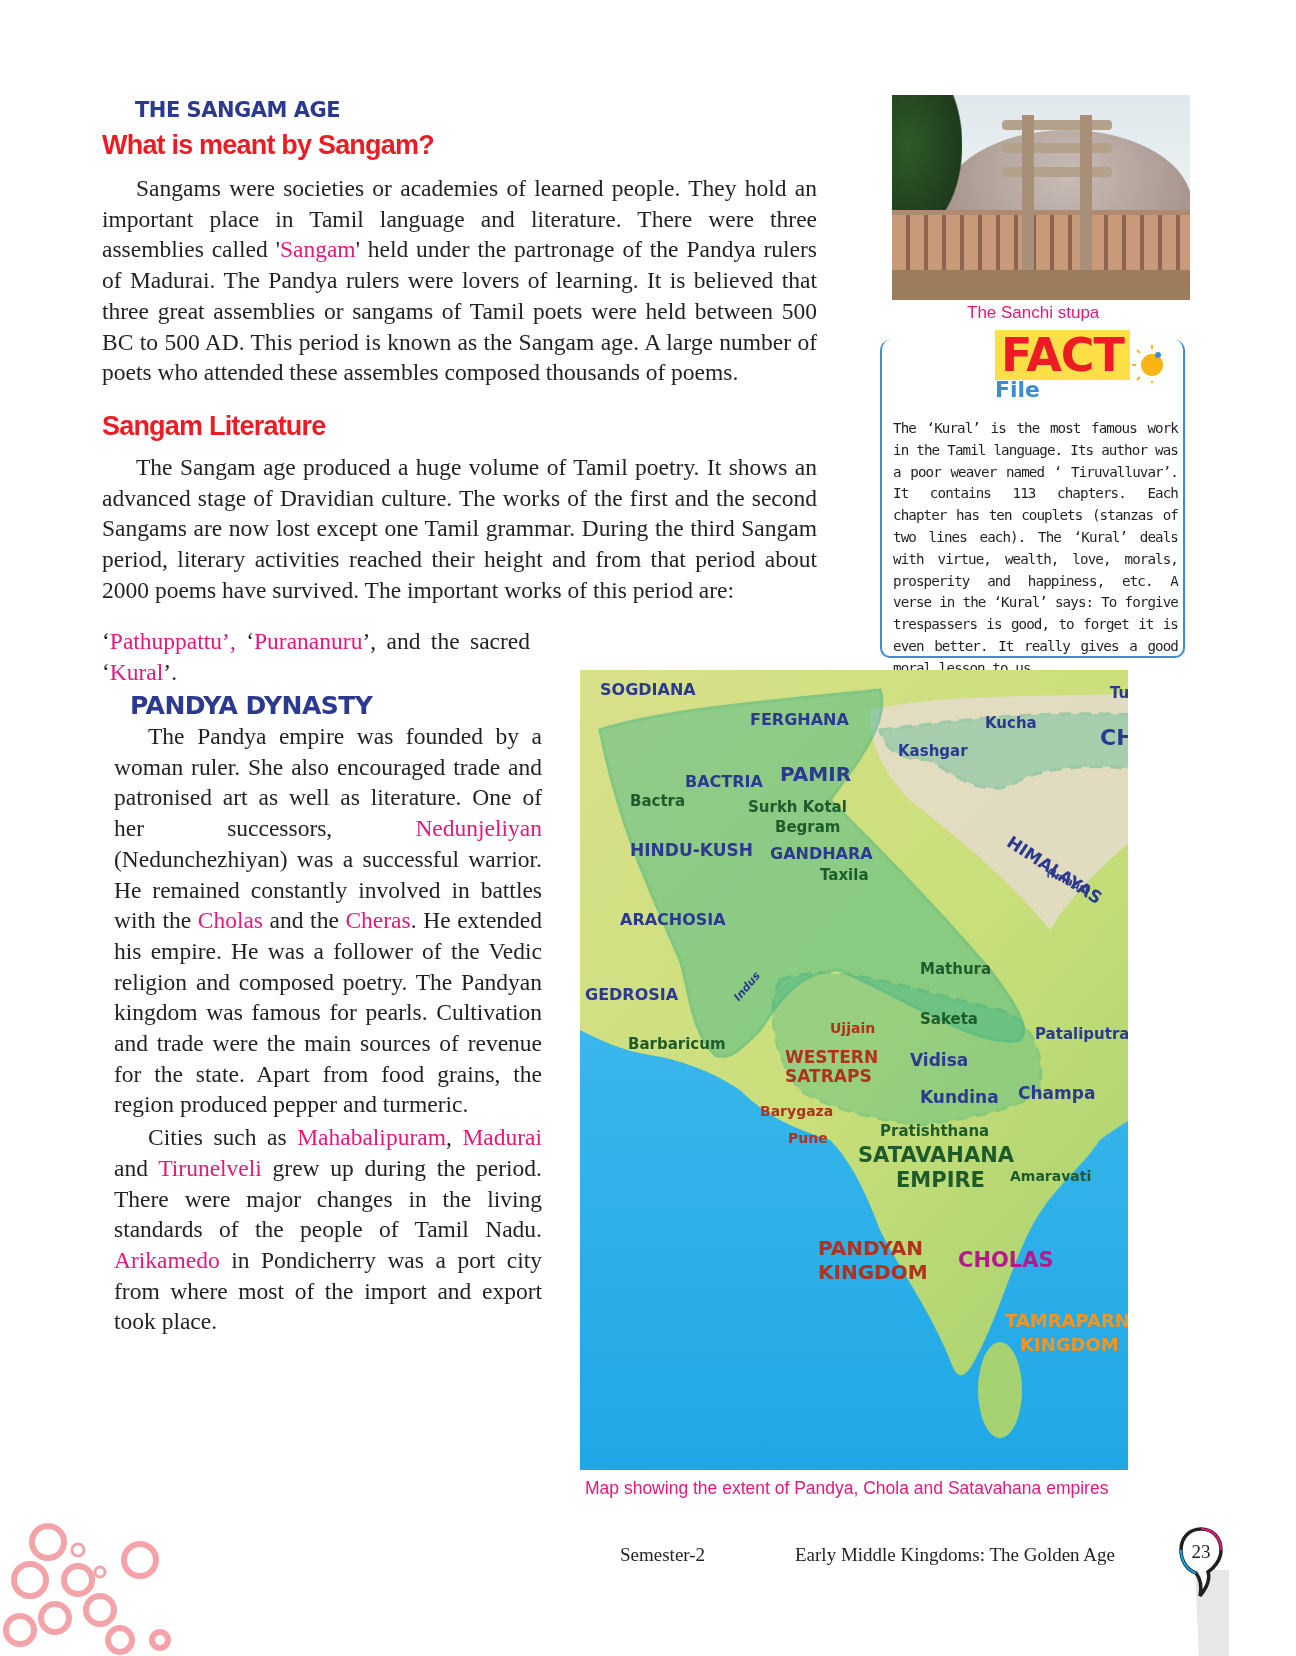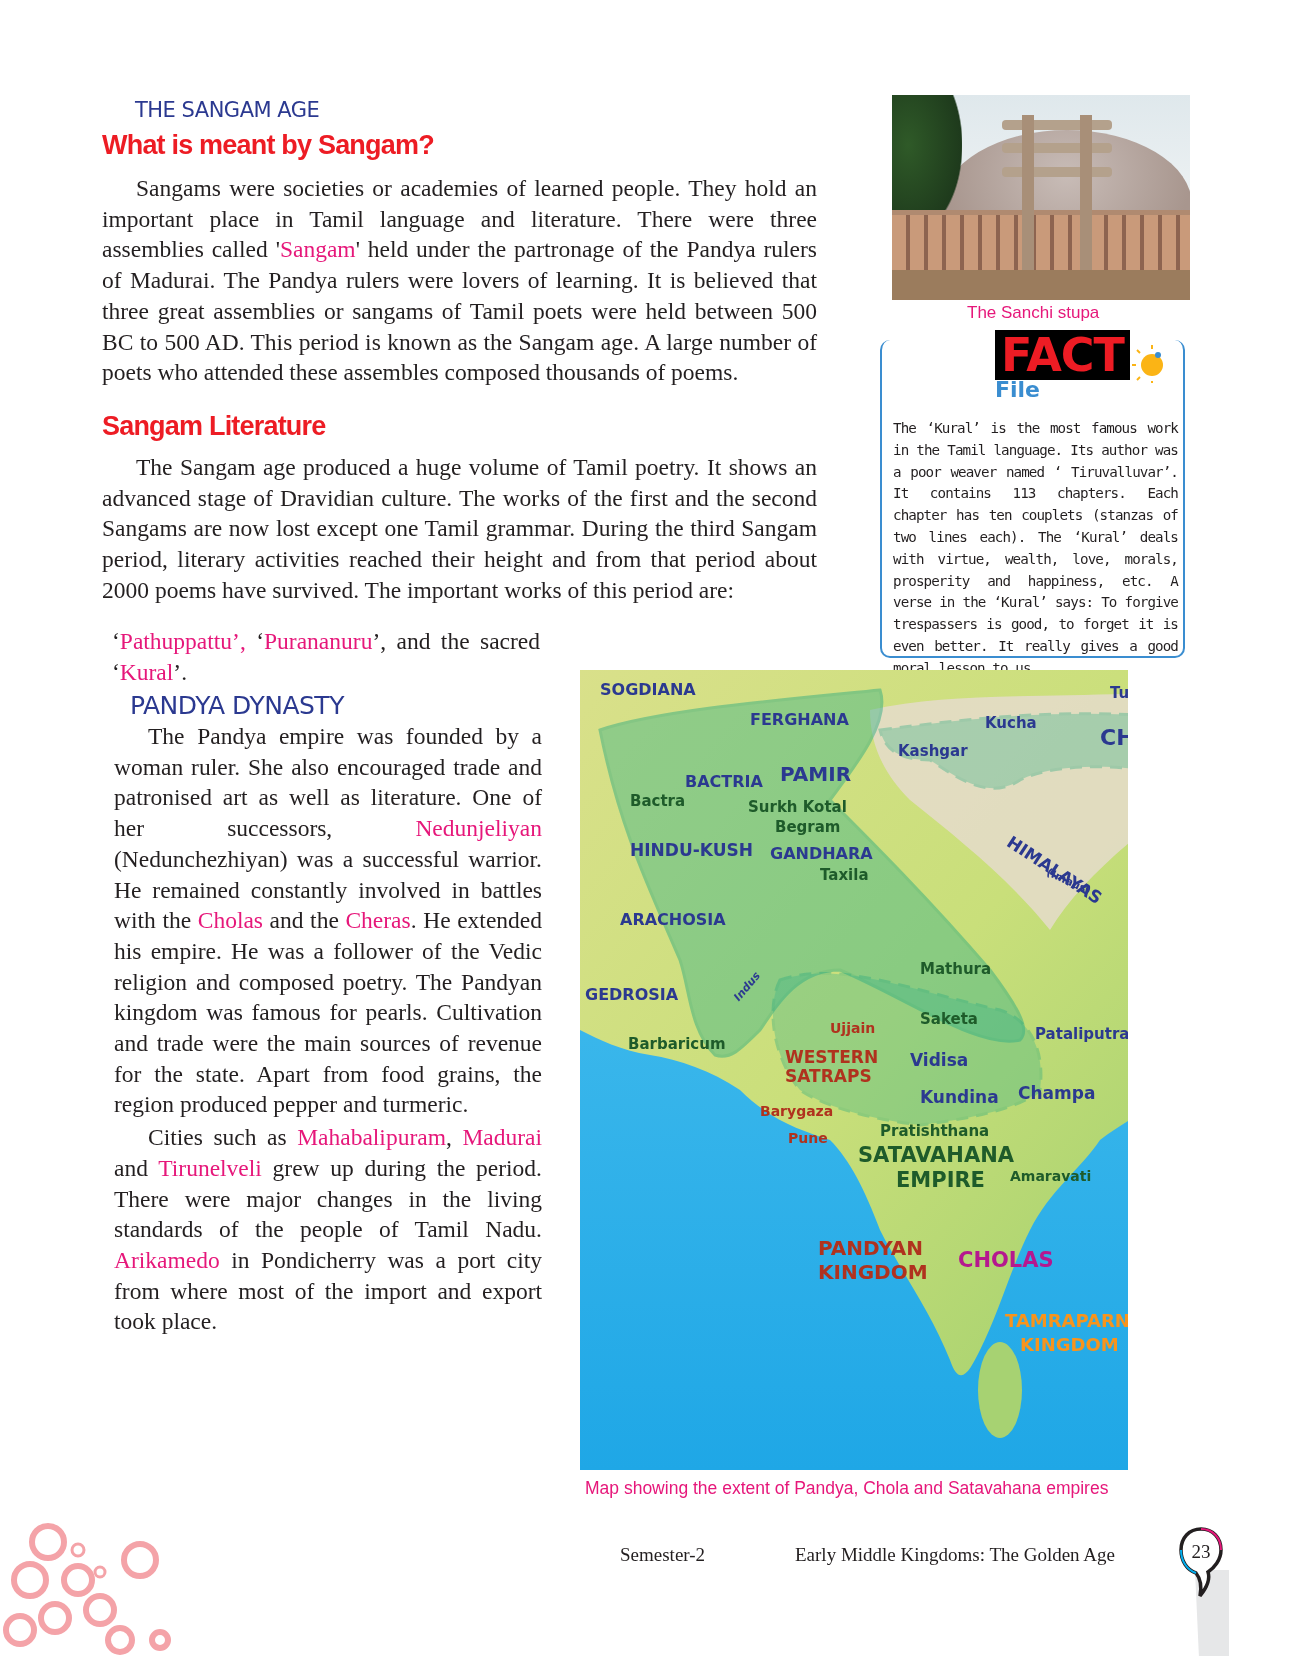--- a/index.html
+++ b/index.html
@@ -4,21 +4,21 @@
 <style>
   html, body { margin: 0; padding: 0; }
   body {
     width: 1296px; height: 1656px; position: relative; overflow: hidden;
     background: #ffffff; color: #231f20;
     font-family: "DejaVu Serif", serif;
   }
   .abs { position: absolute; }
   .pink { color: #e6177a; }
   .section-head {
-    font-family: "DejaVu Sans", sans-serif; font-weight: normal; color: #2b3990;
+    font-family: "DejaVu Sans", sans-serif; font-weight: bold; color: #2b3990;
     letter-spacing: -0.5px;
   }
   .red-head {
     font-family: "Liberation Sans", sans-serif; font-weight: bold; color: #ed1c24;
     letter-spacing: -0.8px;
   }
   .body-text {
     font-family: "Liberation Serif", serif; font-size: 23.5px; line-height: 30.7px;
     text-align: justify; color: #231f20;
   }
@@ -41,21 +41,21 @@
   #photo .gate-beam { position:absolute; left:110px; width:110px; height:10px; background:#b4a18c; border-radius:4px; }
   #photo .ground { position:absolute; left:0; top:175px; width:298px; height:30px; background:#9b7c5d; }
 
   
   #fact-box {
     left: 880px; top: 340px; width: 305px; height: 318px;
     border: 2.5px solid #3a8dd0; border-radius: 10px; border-top: none; border-right-width: 2.5px;
     box-sizing: border-box;
   }
   #fact-title { left: 995px; top: 330px; font-family: "DejaVu Sans", sans-serif; font-weight: bold;
-    font-size: 46px; color: #ed1c24; letter-spacing: -1px; line-height: 50px; background:#000000; padding: 0 6px; }
+    font-size: 46px; color: #ed1c24; letter-spacing: -1px; line-height: 50px; background:#fde047; padding: 0 6px; }
   #fact-sub { left: 995px; top: 378px; font-family: "DejaVu Sans", sans-serif; font-weight: bold;
     font-size: 22px; color: #3a8dd0; line-height: 24px; }
   #fact-text {
     left: 893px; top: 418px; width: 285px;
     font-family: "DejaVu Sans Mono", monospace; font-size: 14.2px; line-height: 21.8px;
     text-align: justify; color: #231f20; letter-spacing: -0.9px;
   }
   #sun { left: 1130px; top: 343px; width: 40px; height: 40px; }
 
   
@@ -88,21 +88,21 @@
 
 <div class="abs body-text" style="left:102px; top:173px; width:715px;">
   <p class="last"><span>Sangams were societies or academies of learned people. They hold an important place in Tamil language and literature. There were three assemblies called '</span><span class="pink">Sangam</span><span>' held under the partronage of the Pandya rulers of Madurai. The Pandya rulers were lovers of learning. It is believed that three great assemblies or sangams of Tamil poets were held between 500 BC to 500 AD. This period is known as the Sangam age. A large number of poets who attended these assembles composed thousands of poems.</span></p>
 </div>
 
 <div class="abs red-head" style="left:102px; top:411px; font-size:27px;">Sangam Literature</div>
 
 <div class="abs body-text" style="left:102px; top:452px; width:715px;">
   <p><span>The Sangam age produced a huge volume of Tamil poetry. It shows an advanced stage of Dravidian culture. The works of the first and the second Sangams are now lost except one Tamil grammar. During the third Sangam period, literary activities reached their height and from that period about 2000 poems have survived. The important works of this period are:</span></p>
 </div>
-<div class="abs body-text" style="left:102px; top:626px; width:428px;margin-left:10px;">
+<div class="abs body-text" style="left:102px; top:626px; width:428px;">
   <p class="last" style="text-indent:0"><span>‘</span><span class="pink">Pathuppattu’,</span><span> ‘</span><span class="pink">Purananuru</span><span>’, and the sacred ‘</span><span class="pink">Kural</span><span>’.</span></p>
 </div>
 
 <div class="abs section-head" style="left:130px; top:691px; font-size:25px;">PANDYA DYNASTY</div>
 
 <div class="abs body-text" style="left:102px; top:721px; width:428px;margin-left:12px;">
   <p class="last"><span>The Pandya empire was founded by a woman ruler. She also encouraged trade and patronised art as well as literature. One of her successors, </span><span class="pink">Nedunjeliyan</span><span> (Nedunchezhiyan) was a successful warrior. He remained constantly involved in battles with the </span><span class="pink">Cholas</span><span> and the </span><span class="pink">Cheras</span><span>. He extended his empire. He was a follower of the Vedic religion and composed poetry. The Pandyan kingdom was famous for pearls. Cultivation and trade were the main sources of revenue for the state. Apart from food grains, the region produced pepper and turmeric.</span></p>
   <p class="last" style="margin-top:2px"><span>Cities such as </span><span class="pink">Mahabalipuram</span><span>, </span><span class="pink">Madurai</span><span> and </span><span class="pink">Tirunelveli</span><span> grew up during the period. There were major changes in the living standards of the people of Tamil Nadu. </span><span class="pink">Arikamedo</span><span> in Pondicherry was a port city from where most of the import and export took place.</span></p>
 </div>
 

